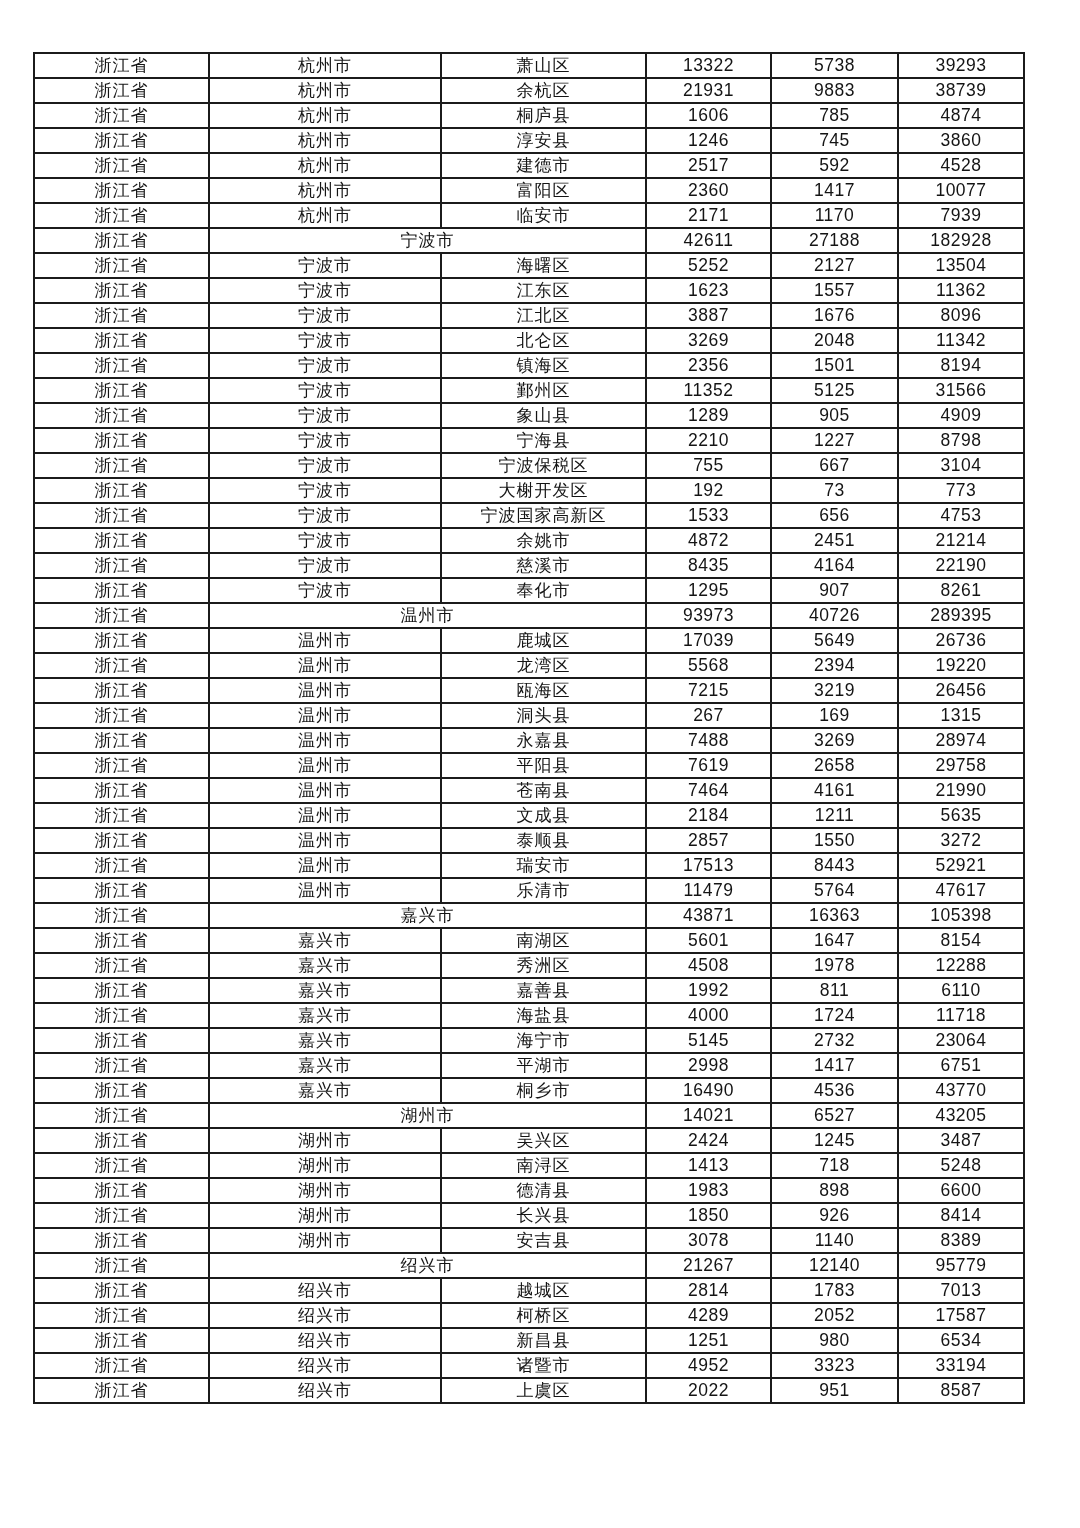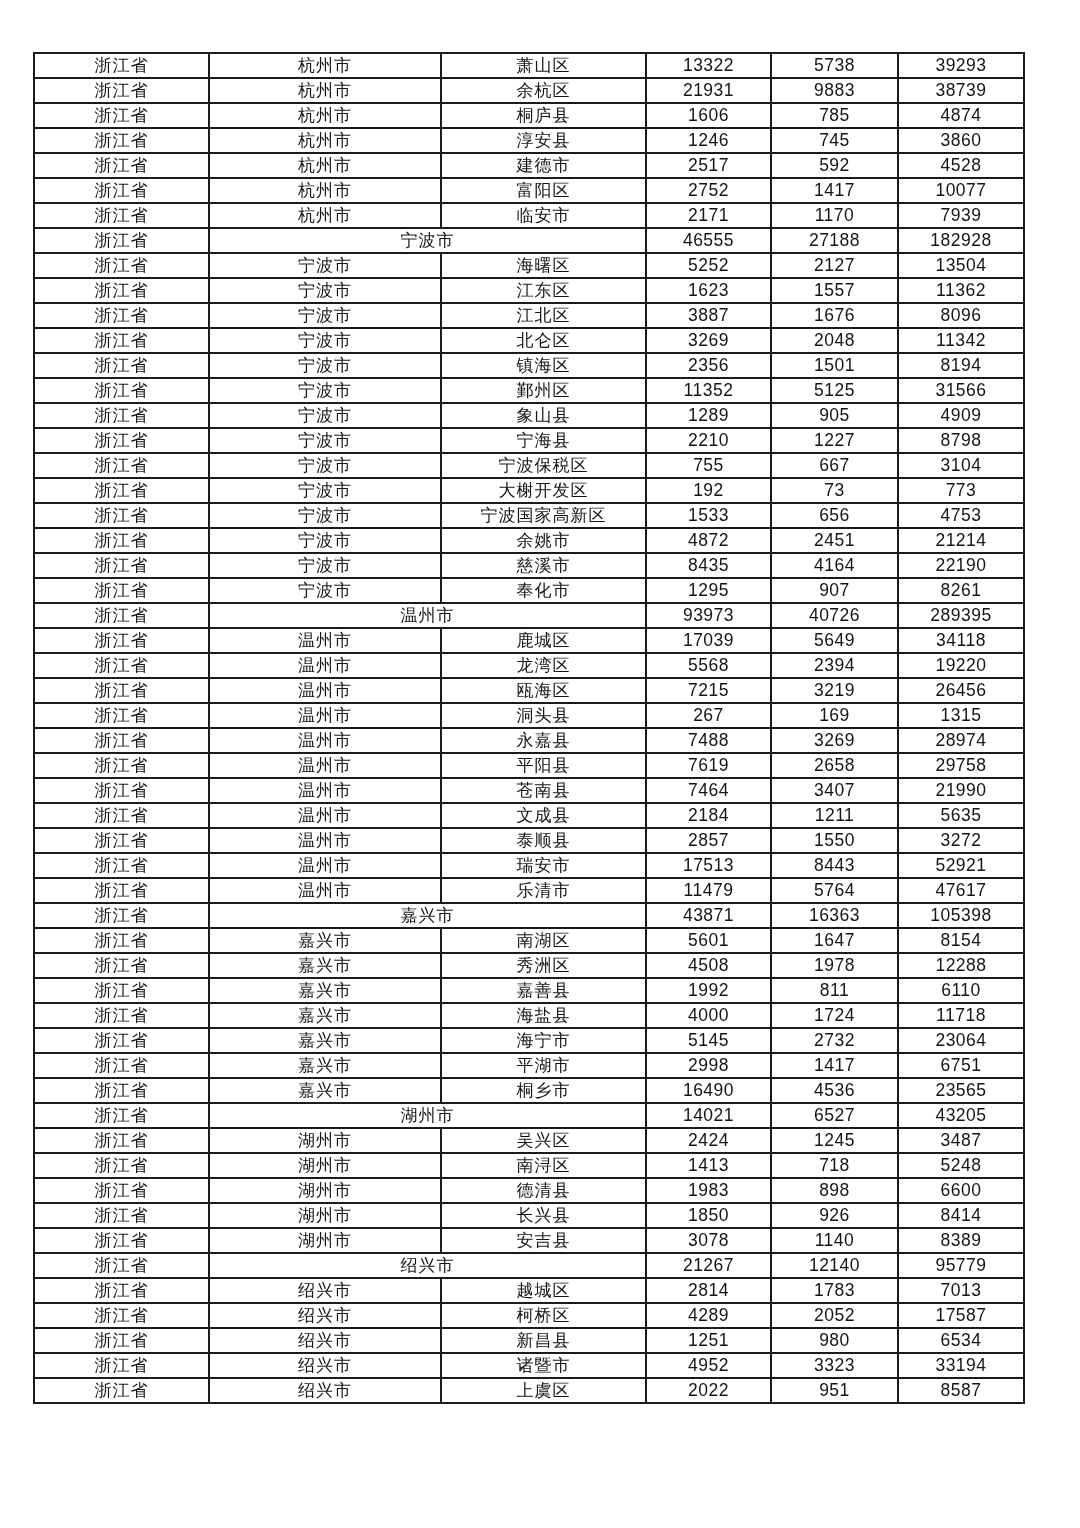--- a/index.html
+++ b/index.html
@@ -96,36 +96,36 @@
           <td class="hanzi">杭州市</td>
           <td class="hanzi">建德市</td>
           <td class="num">2517</td>
           <td class="num">592</td>
           <td class="num">4528</td>
         </tr>
         <tr>
           <td class="hanzi">浙江省</td>
           <td class="hanzi">杭州市</td>
           <td class="hanzi">富阳区</td>
-          <td class="num">2752</td>
+          <td class="num">2360</td>
           <td class="num">1417</td>
           <td class="num">10077</td>
         </tr>
         <tr>
           <td class="hanzi">浙江省</td>
           <td class="hanzi">杭州市</td>
           <td class="hanzi">临安市</td>
           <td class="num">2171</td>
           <td class="num">1170</td>
           <td class="num">7939</td>
         </tr>
         <tr>
           <td class="hanzi">浙江省</td>
           <td class="hanzi" colspan="2">宁波市</td>
-          <td class="num">46555</td>
+          <td class="num">42611</td>
           <td class="num">27188</td>
           <td class="num">182928</td>
         </tr>
         <tr>
           <td class="hanzi">浙江省</td>
           <td class="hanzi">宁波市</td>
           <td class="hanzi">海曙区</td>
           <td class="num">5252</td>
           <td class="num">2127</td>
           <td class="num">13504</td>
@@ -240,21 +240,21 @@
           <td class="num">93973</td>
           <td class="num">40726</td>
           <td class="num">289395</td>
         </tr>
         <tr>
           <td class="hanzi">浙江省</td>
           <td class="hanzi">温州市</td>
           <td class="hanzi">鹿城区</td>
           <td class="num">17039</td>
           <td class="num">5649</td>
-          <td class="num">34118</td>
+          <td class="num">26736</td>
         </tr>
         <tr>
           <td class="hanzi">浙江省</td>
           <td class="hanzi">温州市</td>
           <td class="hanzi">龙湾区</td>
           <td class="num">5568</td>
           <td class="num">2394</td>
           <td class="num">19220</td>
         </tr>
         <tr>
@@ -287,21 +287,21 @@
           <td class="hanzi">平阳县</td>
           <td class="num">7619</td>
           <td class="num">2658</td>
           <td class="num">29758</td>
         </tr>
         <tr>
           <td class="hanzi">浙江省</td>
           <td class="hanzi">温州市</td>
           <td class="hanzi">苍南县</td>
           <td class="num">7464</td>
-          <td class="num">3407</td>
+          <td class="num">4161</td>
           <td class="num">21990</td>
         </tr>
         <tr>
           <td class="hanzi">浙江省</td>
           <td class="hanzi">温州市</td>
           <td class="hanzi">文成县</td>
           <td class="num">2184</td>
           <td class="num">1211</td>
           <td class="num">5635</td>
         </tr>
@@ -383,21 +383,21 @@
           <td class="num">2998</td>
           <td class="num">1417</td>
           <td class="num">6751</td>
         </tr>
         <tr>
           <td class="hanzi">浙江省</td>
           <td class="hanzi">嘉兴市</td>
           <td class="hanzi">桐乡市</td>
           <td class="num">16490</td>
           <td class="num">4536</td>
-          <td class="num">23565</td>
+          <td class="num">43770</td>
         </tr>
         <tr>
           <td class="hanzi">浙江省</td>
           <td class="hanzi" colspan="2">湖州市</td>
           <td class="num">14021</td>
           <td class="num">6527</td>
           <td class="num">43205</td>
         </tr>
         <tr>
           <td class="hanzi">浙江省</td>

